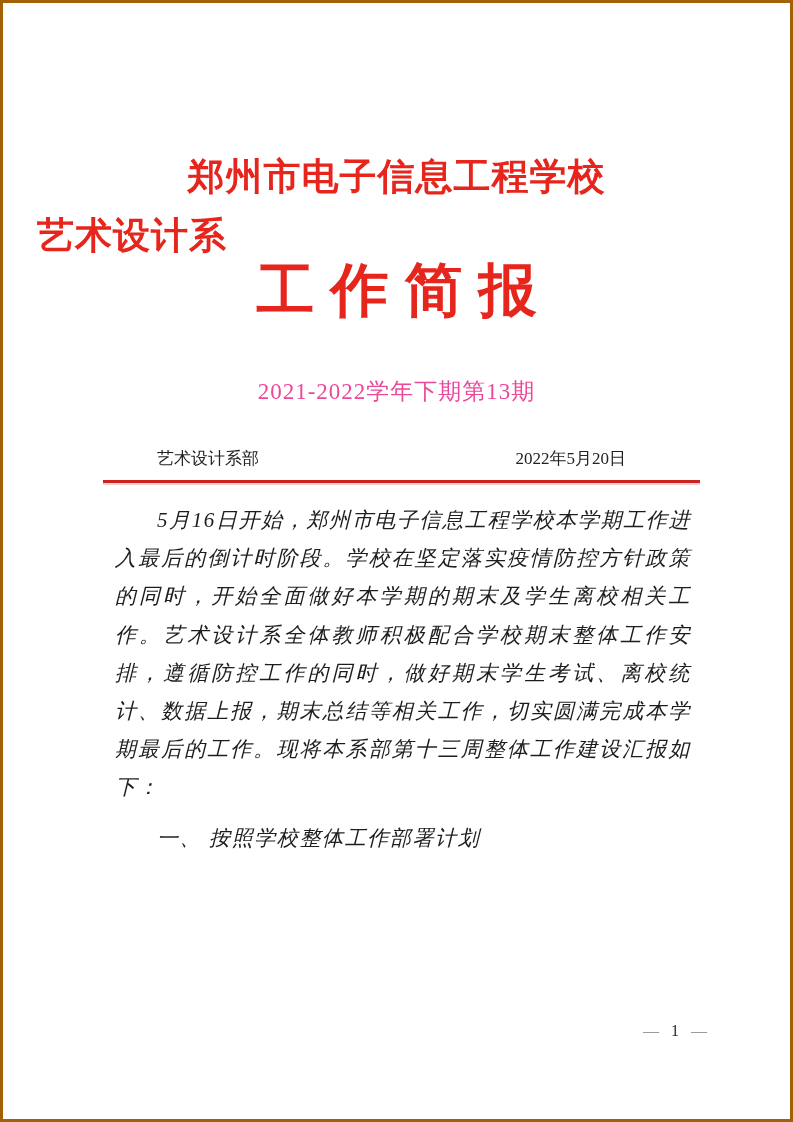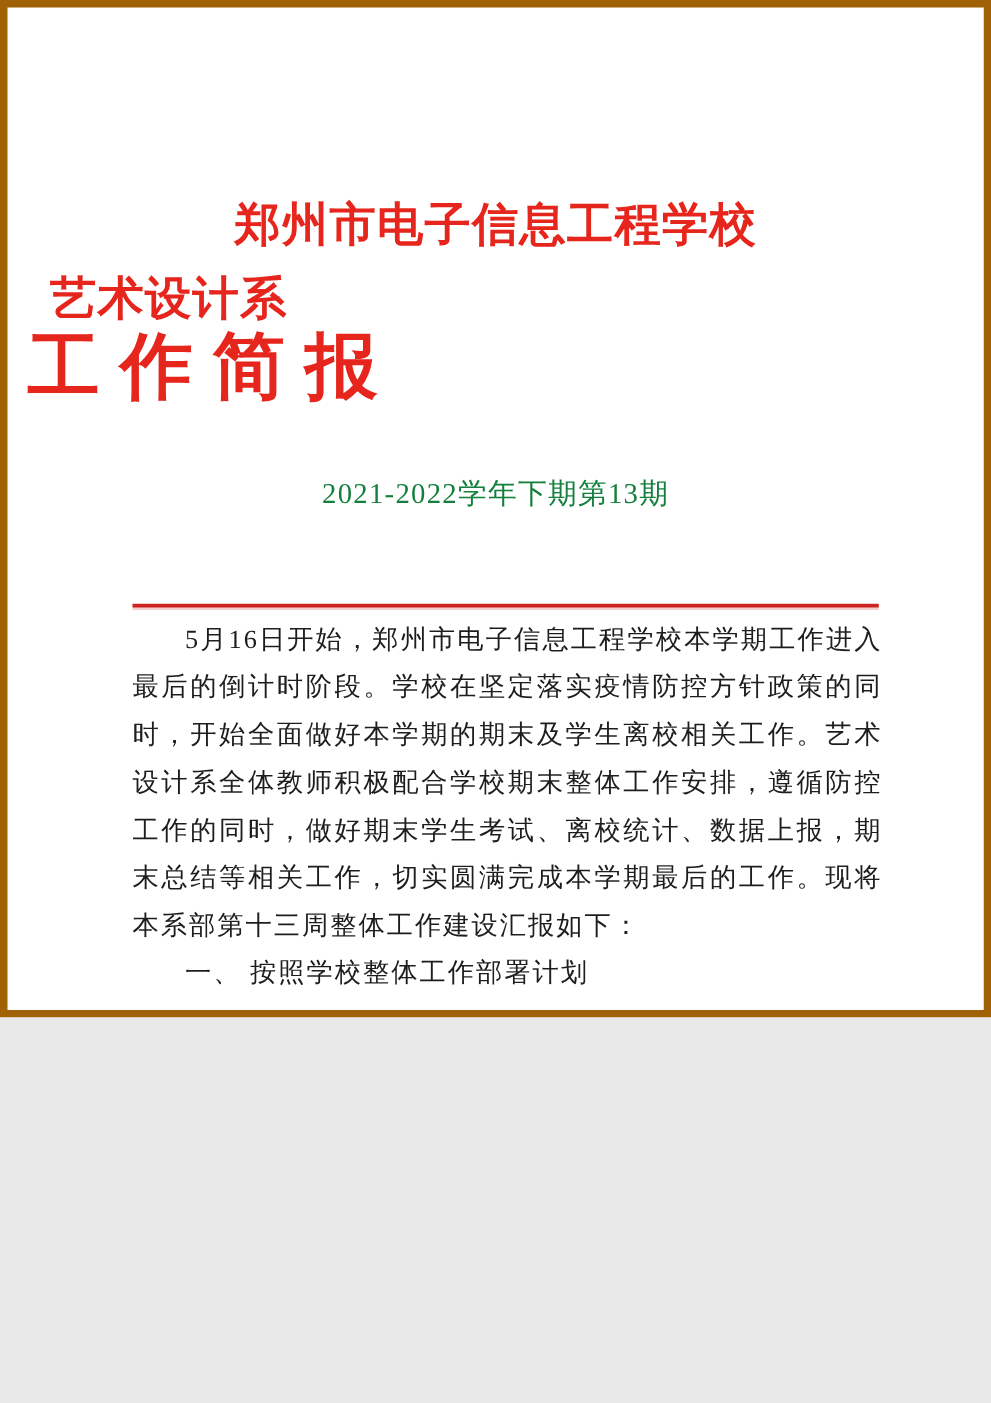--- a/index.html
+++ b/index.html
@@ -3,24 +3,24 @@
 <meta charset="utf-8">
 <style>
   html, body {
     margin: 0;
     padding: 0;
     background: #e9e9e9;
   }
   .page {
     position: relative;
     width: 793px;
-    height: 814px;
+    height: 1122px;
     margin: 0 auto;
     background: #ffffff;
-    border: 6px solid #a16207;
+    border: 3px solid #a16207;
     box-sizing: border-box;
     overflow: hidden;
     font-family: "Liberation Serif", serif;
     color: var(--body-text, #1d1d1d);
   }
   .school-title {
     position: absolute;
     top: 152px; left: 0; width: 100%;
     text-align: center;
     font-family: "Liberation Sans", sans-serif;
@@ -38,36 +38,37 @@
     font-weight: bold;
     font-size: 37px;
     line-height: 44px;
     letter-spacing: 1px;
     color: var(--title-red, #e6251c);
     padding-left: 34px;
   }
   .bulletin-title {
     position: absolute;
     top: 252px; left: 0; width: 100%;
+    text-align: center;
     font-family: "DejaVu Serif", serif;
     font-weight: bold;
     font-size: 58px;
     line-height: 70px;
     letter-spacing: 16px;
     text-indent: 16px;
     color: var(--title-red, #e6251c);
   }
   .issue-line {
     position: absolute;
     top: 374px; left: 0; width: 100%;
     text-align: center;
     font-size: 23px;
     line-height: 30px;
     letter-spacing: 1px;
-    color: #15803d;
+    color: #ec4899;
   }
   .meta-row {
     position: absolute;
     top: 446px; left: 100px; width: 597px;
     box-sizing: border-box;
     padding: 0 74px 0 54px;
     display: flex;
     justify-content: space-between;
     align-items: baseline;
     font-size: 17px;
@@ -84,22 +85,23 @@
   .body-text {
     position: absolute;
     top: 486px; left: 100px; width: 600px;
     font-size: 21px;
     line-height: 38.2px;
     letter-spacing: 1.6px;
     text-align: justify;
     color: var(--body-text, #1d1d1d);
   }
   .body-text p {
-    margin: 0;
+    margin: 12px;
     text-indent: 2em;
+    font-style: italic;
   }
   .footer-page {
     position: absolute;
     top: 1018px; left: 640px;
     font-size: 16px;
     line-height: 20px;
     letter-spacing: 2px;
     white-space: nowrap;
   }
   .footer-page .dash { color: var(--footer-gray, #8a8a8a); }
@@ -111,20 +113,24 @@
 <div class="page">
 
   <div class="school-title">郑州市电子信息工程学校</div>
 
   <div class="dept-title">艺术设计系</div>
 
   <div class="bulletin-title">工作简报</div>
 
   <div class="issue-line">2021-2022学年下期第13期</div>
 
+  <div class="meta-row">
+    <span>艺术设计系部</span>
+    <span>2022年5月20日</span>
+  </div>
 
   <div class="red-rule"></div>
 
   <div class="body-text">
     <p>5月16日开始，郑州市电子信息工程学校本学期工作进入最后的倒计时阶段。学校在坚定落实疫情防控方针政策的同时，开始全面做好本学期的期末及学生离校相关工作。艺术设计系全体教师积极配合学校期末整体工作安排，遵循防控工作的同时，做好期末学生考试、离校统计、数据上报，期末总结等相关工作，切实圆满完成本学期最后的工作。现将本系部第十三周整体工作建设汇报如下：</p>
     <p>一、 按照学校整体工作部署计划</p>
   </div>
 
   <div class="footer-page">
     <span class="dash">—</span>

